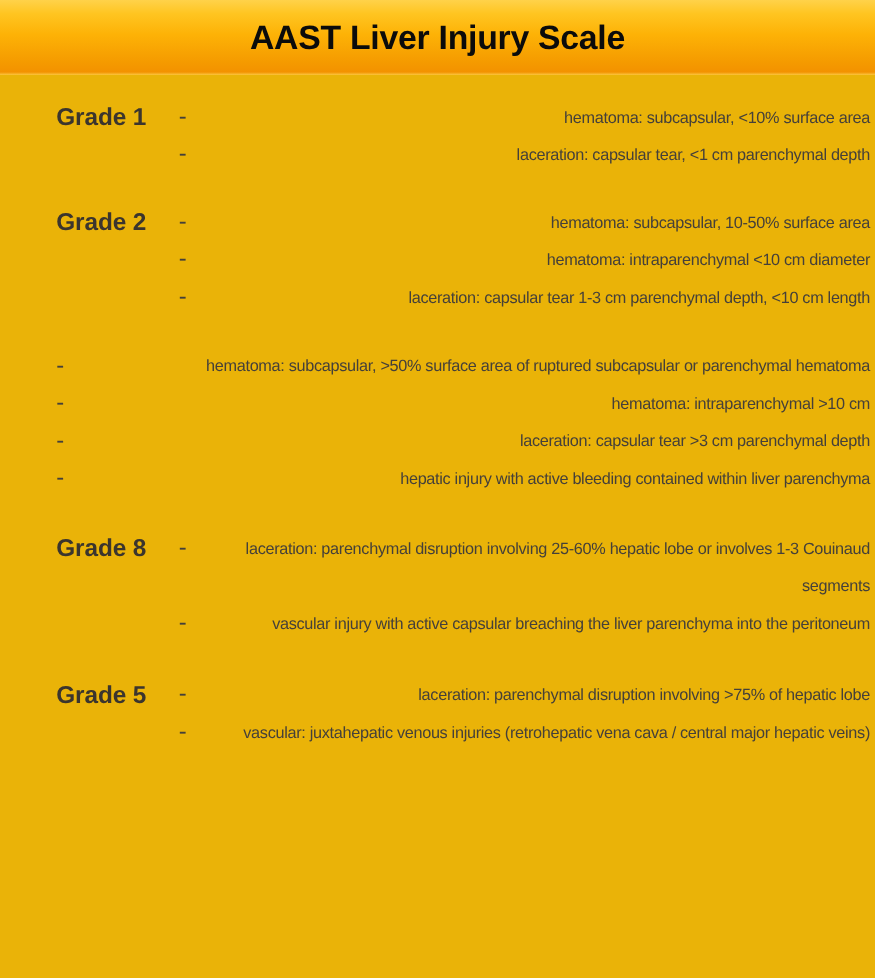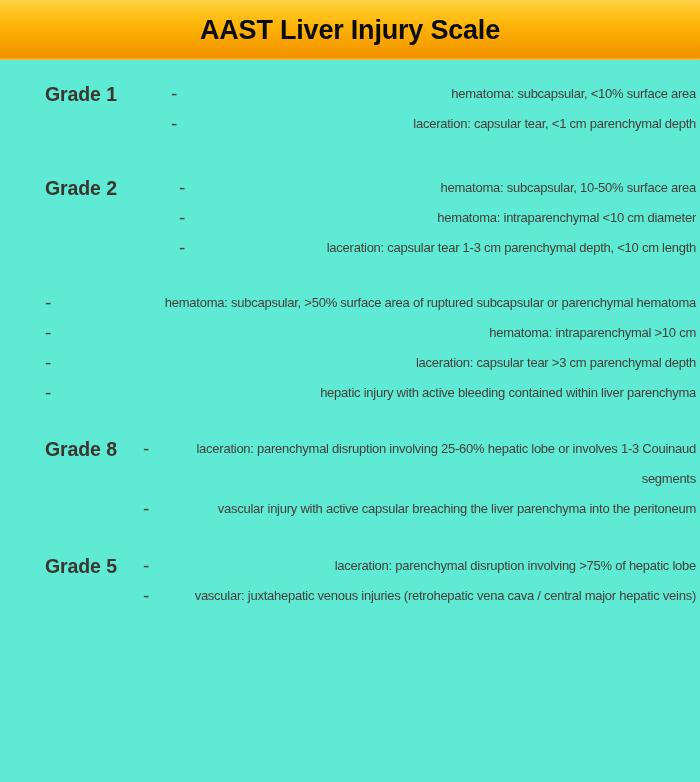--- a/index.html
+++ b/index.html
@@ -11,21 +11,21 @@
     height: 782px;
     background: #FDF8EF;
     font-family: "Liberation Sans", sans-serif;
     overflow: hidden;
   }
 
   .sheet {
     position: relative;
     width: 700px;
     height: 782px;
-    background: #5eead4;
+    background: #eab308;
     box-sizing: border-box;
   }
 
   
   .header {
     position: relative;
     width: 700px;
     height: 60px;
     background: linear-gradient(to bottom,
                 #FFD24A 0%,
@@ -58,22 +58,22 @@
     padding: 0;
     margin: 0;
   }
 
   .grade-block {
     display: flex;
     align-items: flex-start;
     padding: 0 4px 0 45px;
     box-sizing: border-box;
   }
-  .grade-block.g1 { margin-top: 19px; gap: 28px; }
-  .grade-block.g2 { margin-top: 34px; gap: 36px; }
+  .grade-block.g1 { margin-top: 19px; }
+  .grade-block.g2 { margin-top: 24px; }
   .grade-block.g3 { margin-top: 25px; }
   .grade-block.g4 { margin-top: 26px; }
   .grade-block.g5 { margin-top: 27px; }
 
   .grade-label {
     flex: 0 0 auto;
     width: 98px;
     font-family: "Liberation Sans", sans-serif;
     font-size: 19.5px;
     font-weight: bold;

